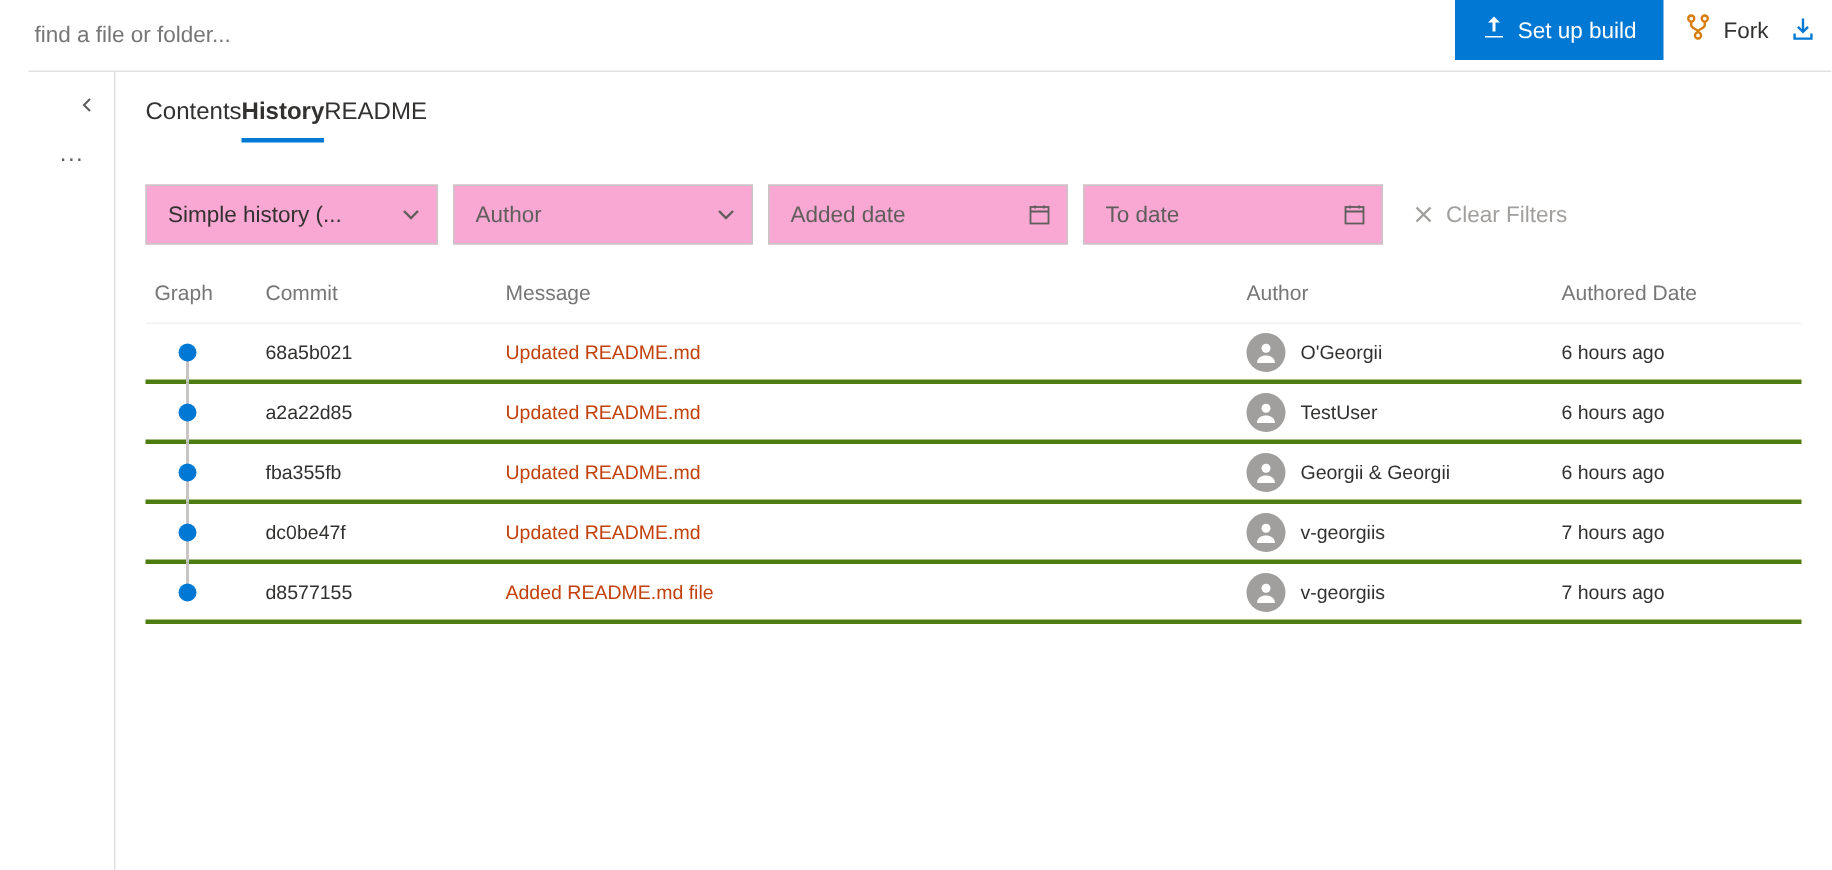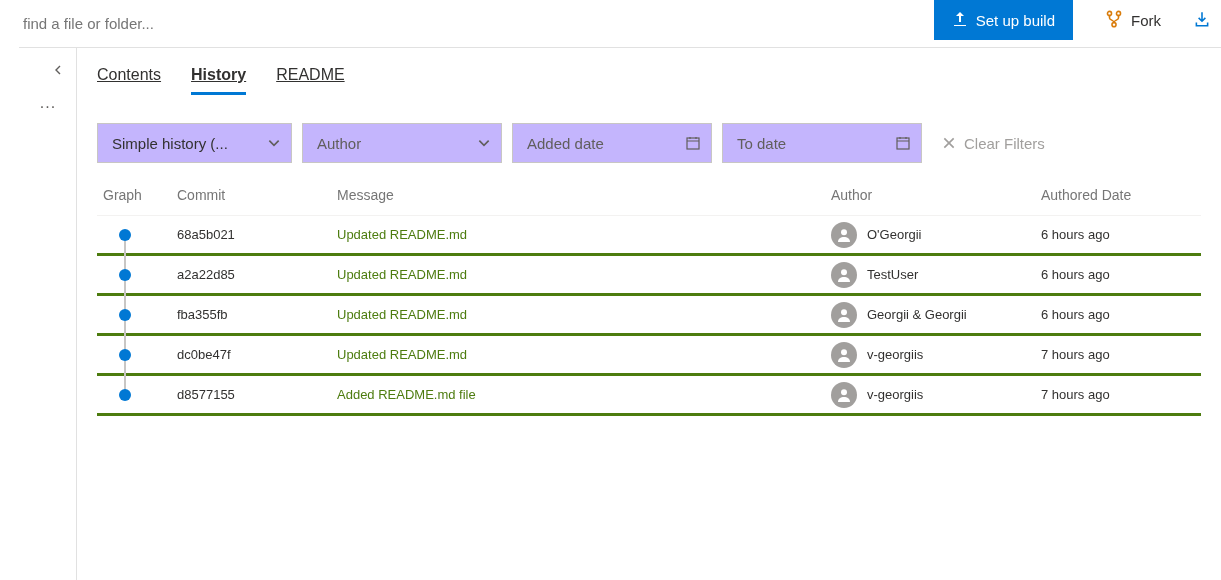--- a/index.html
+++ b/index.html
@@ -42,21 +42,21 @@
     padding: 0 18px;
     display: inline-flex;
     align-items: center;
     gap: 8px;
     font-size: 15px;
     cursor: pointer;
   }
   .fork-btn {
     background: transparent;
     border: none;
-    padding: 0 32px;
+    padding: 0 14px;
     height: 40px;
     display: inline-flex;
     align-items: center;
     gap: 8px;
     font-size: 15px;
     color: #323130;
     cursor: pointer;
   }
   .clone-btn {
     background: transparent;
@@ -101,23 +101,21 @@
     color: #605e5c;
     font-size: 16px;
     letter-spacing: 1px;
   }
   .content-area {
     flex: 1;
     padding: 18px 20px 0 20px;
   }
   .tabs {
     display: flex;
-    gap: 30px;
     margin-bottom: 28px;
-    text-decoration: underline;
   }
   .tab {
     font-size: 16px;
     color: #323130;
     cursor: pointer;
     padding-bottom: 8px;
     border-bottom: 3px solid transparent;
   }
   .tab.active {
     font-weight: 600;
@@ -130,21 +128,21 @@
     align-items: center;
   }
   .filter-box {
     border: 1px solid #c8c6c4;
     height: 40px;
     display: flex;
     align-items: center;
     justify-content: space-between;
     padding: 0 10px 0 14px;
     font-size: 15px;
-    background: #c4b5fd;
+    background: #f9a8d4;
     cursor: pointer;
   }
   .filter-box .label { color: #605e5c; white-space: nowrap; overflow: hidden; text-overflow: ellipsis; }
   .filter-box.fb-history { width: 195px; }
   .filter-box.fb-history .label { color: #323130; }
   .filter-box.fb-author { width: 200px; }
   .filter-box.fb-date { width: 200px; }
   .clear-filters {
     display: inline-flex;
     align-items: center;
@@ -191,21 +189,21 @@
   .graph-dot {
     position: absolute;
     left: 16px;
     top: 14px;
     width: 12px;
     height: 12px;
     border-radius: 50%;
     background: #0078d4;
   }
   .commit-row .col-commit { color: #323130; }
-  .commit-row .col-message { color: #4d7c0f; }
+  .commit-row .col-message { color: #c2410c; }
   .avatar {
     width: 26px; height: 26px; border-radius: 50%;
     background: #a19f9d;
     display:inline-flex; align-items:center; justify-content:center;
   }
   .avatar svg { fill:#fff; }
   .chevron-svg { flex-shrink:0; }
 </style>
 </head>
 <body>

